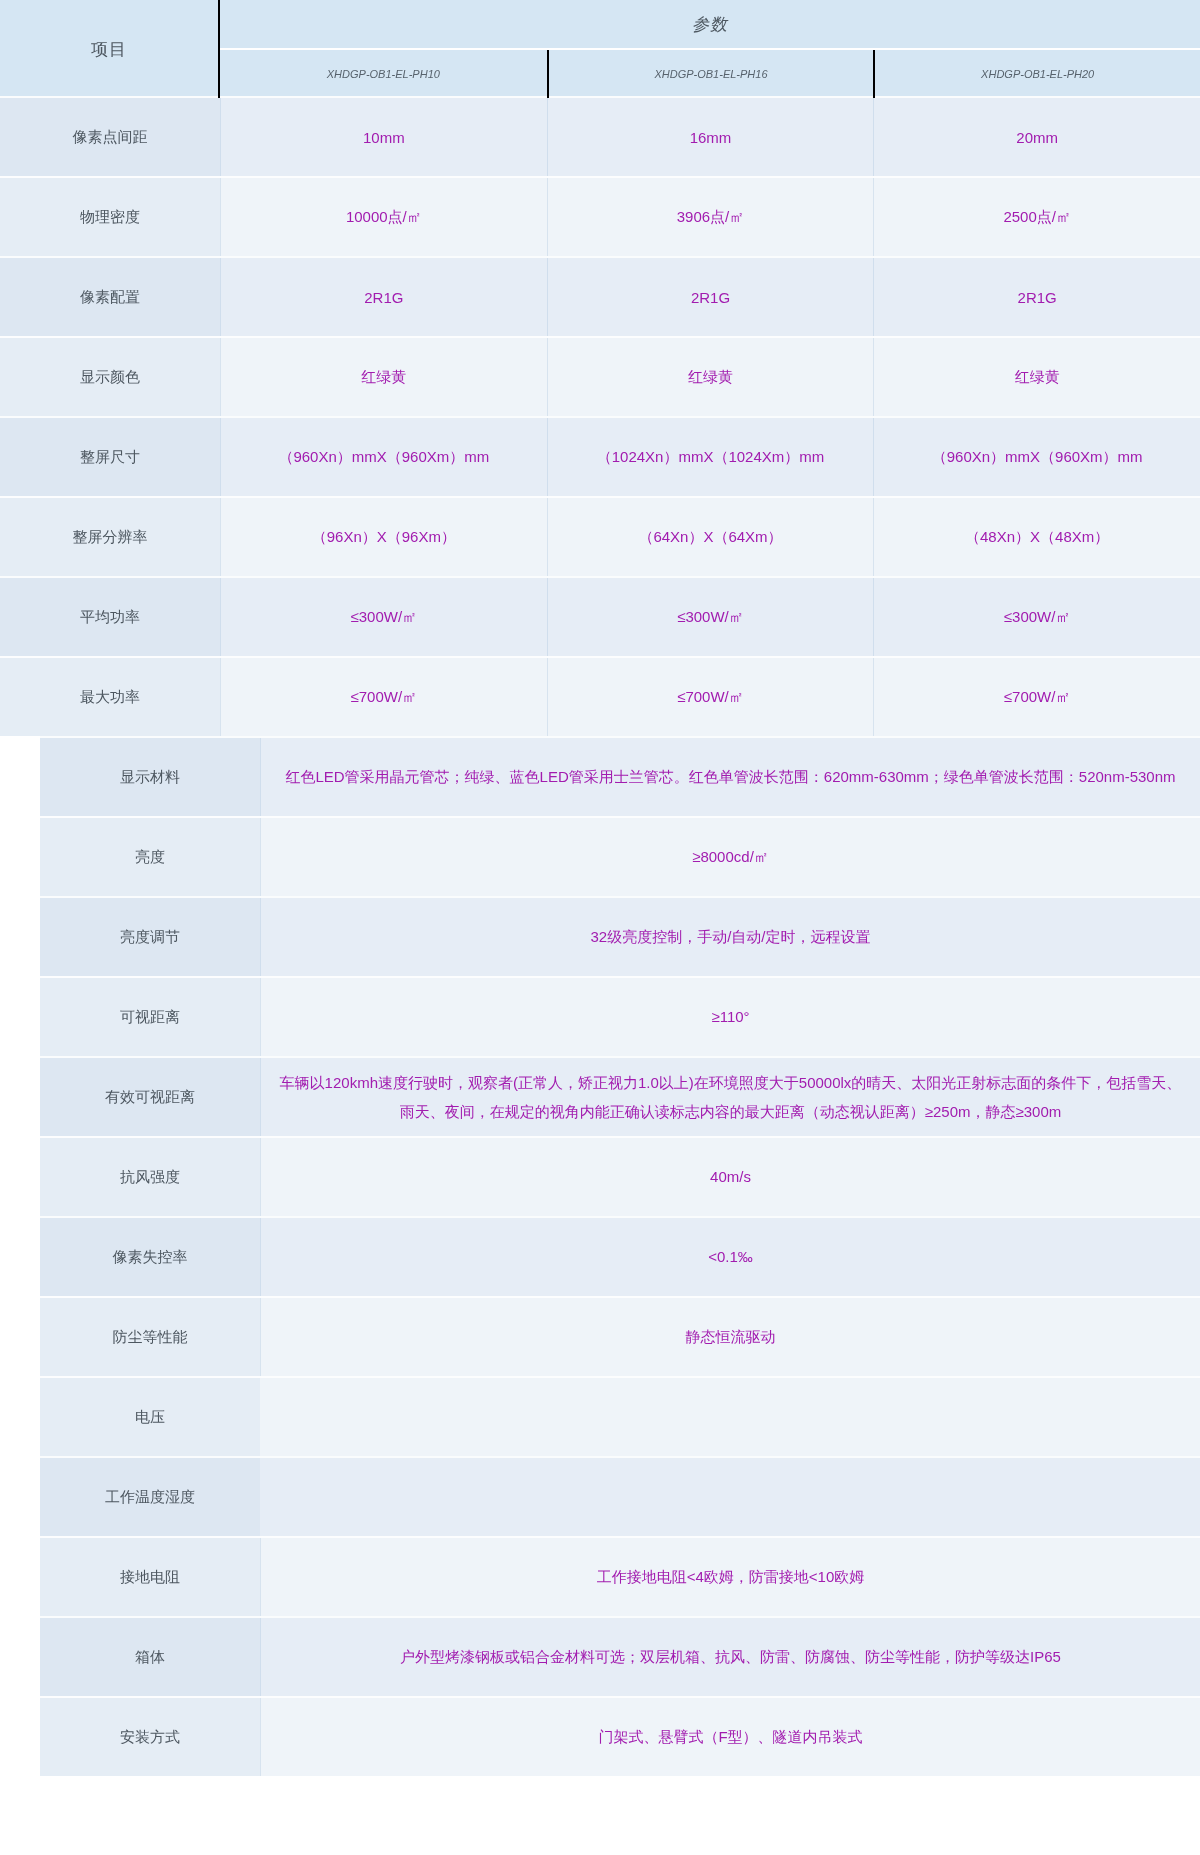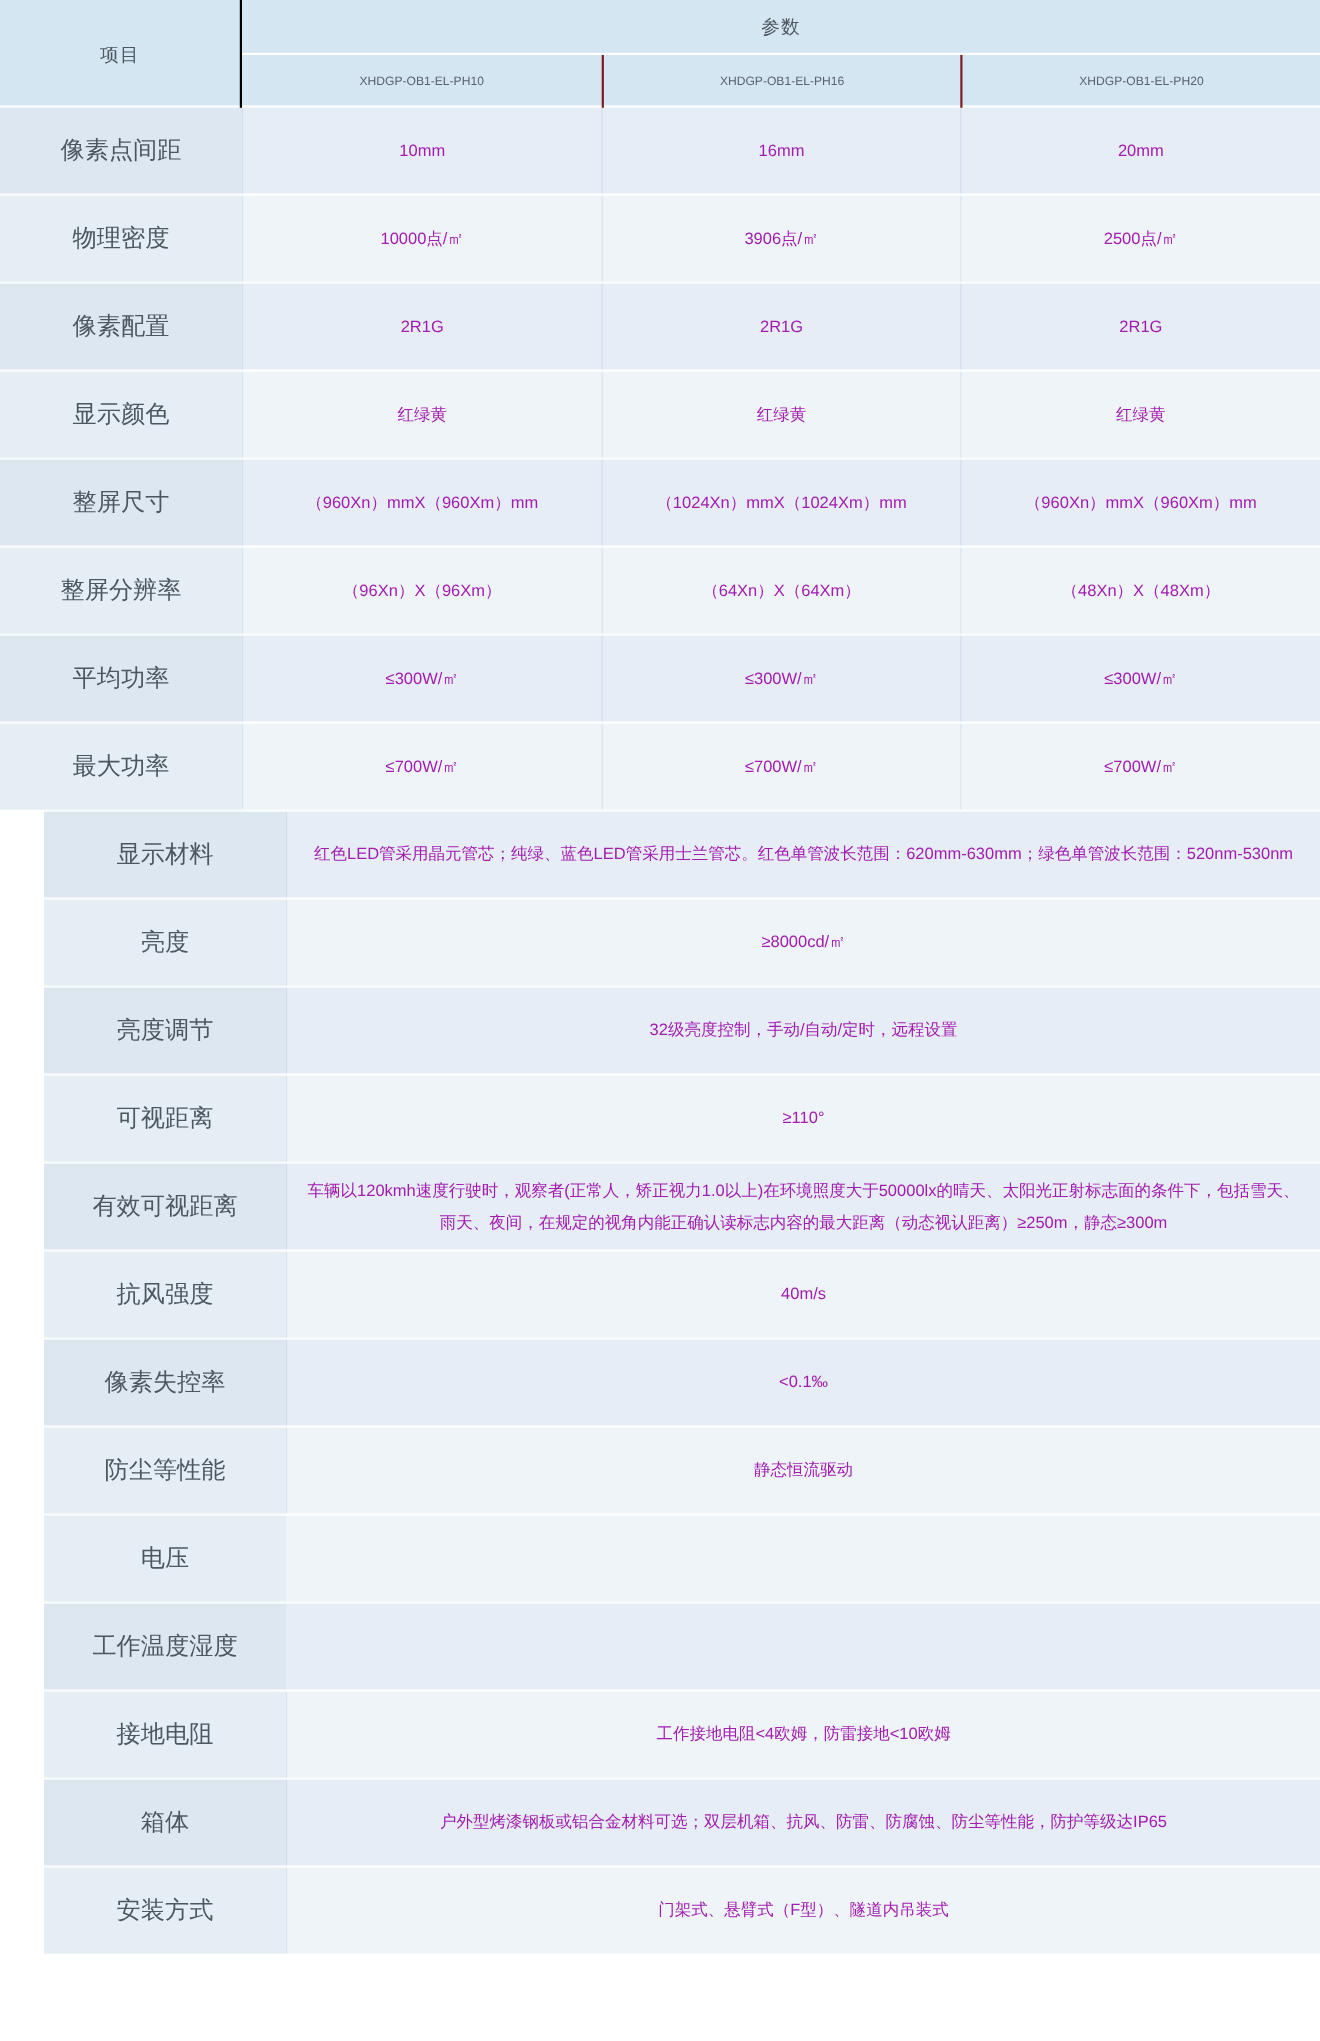--- a/index.html
+++ b/index.html
@@ -13,51 +13,51 @@
   
   .thead {
     display:grid; grid-template-columns:220px 1fr;
     height:96px; background:#d5e6f3;
   }
   .item-head {
     display:flex; align-items:center; justify-content:center;
     font-size:17px; color:#4d5760; letter-spacing:1px;
     border-right:2px solid #000000;
   }
-  .param-block { display:flex; flex-direction:column; }
+  .param-block { display:flex; flex-direction:column;font-style:italic; }
   .param-head {
     height:48px; display:flex; align-items:center; justify-content:center;
     font-size:17px; color:#4d5760; letter-spacing:1px;
   }
   .models {
     height:48px; display:grid; grid-template-columns:1fr 1fr 1fr;
     border-top:2px solid #ffffff;
   }
   .model {
     display:flex; align-items:center; justify-content:center;
     font-size:11px; color:#57626c;
   }
-  .model + .model { border-left:2px solid #7f1d1d; }
+  .model + .model { border-left:2px solid #000000; }
 
   
   .row {
     display:grid; height:80px; box-sizing:border-box;
     border-top:2px solid rgba(255,255,255,0.8);
   }
   .row.cols { grid-template-columns:220px 1fr 1fr 1fr; }
   .row.spanr { grid-template-columns:220px 1fr;margin-left:40px; }
   .row.odd  { background:#e6edf6; }
   .row.even { background:#eff4f9; }
 
   .cell {
     display:flex; align-items:center; justify-content:center;
     text-align:center; box-sizing:border-box;
   }
   .label {
-    font-size:22px; color:#4d5760;
+    font-size:15px; color:#4d5760;
     background:rgba(183,206,228,0.18);
     padding:0 6px;
   }
   .value {
     font-size:15px; color:#a21caf;
     border-left:1px solid rgba(160,190,215,0.30);
     padding:0 10px;
   }
   .spanv { line-height:1.95; padding:0 14px; }
 </style>

